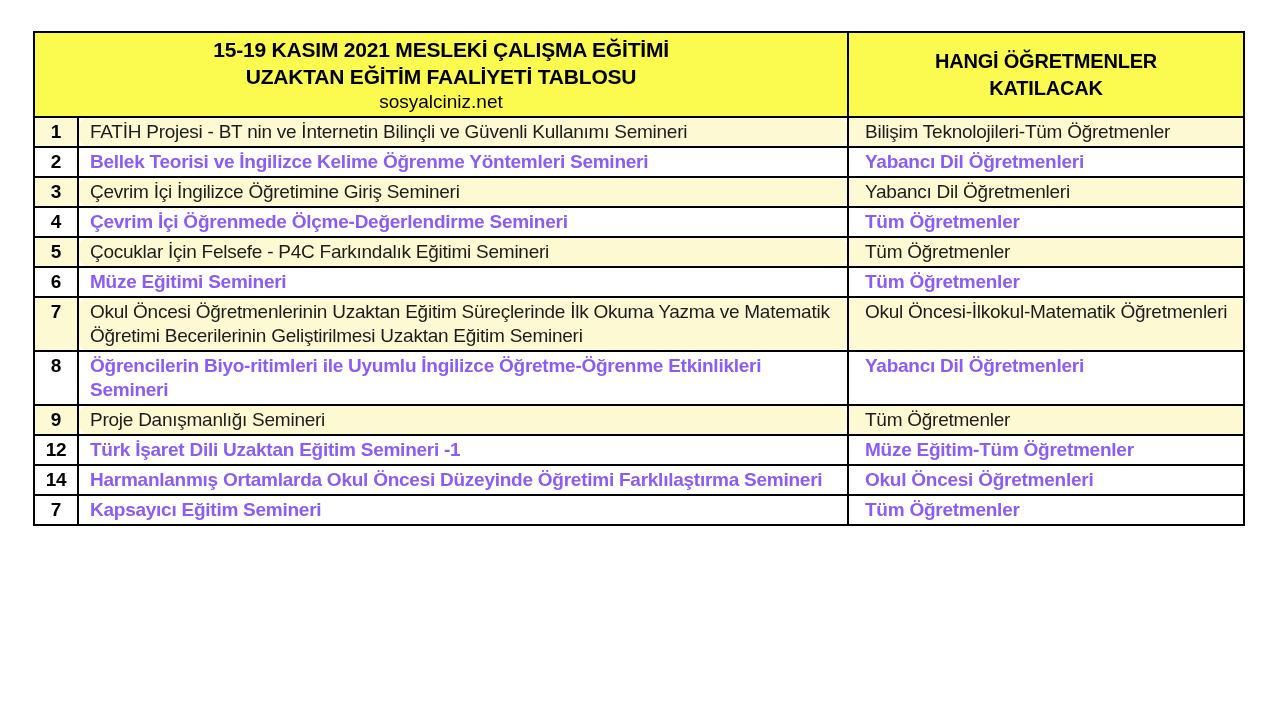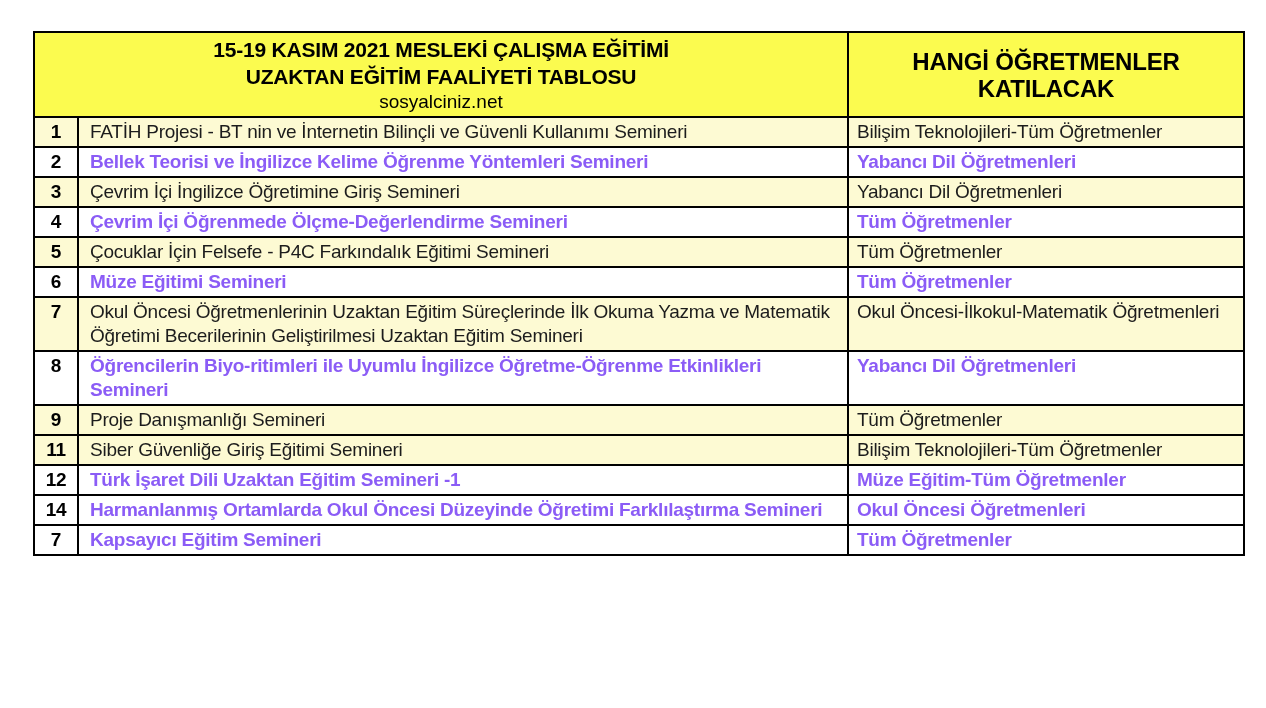--- a/index.html
+++ b/index.html
@@ -43,39 +43,39 @@
     line-height:27px;
     letter-spacing:-0.2px;
   }
   .source-line{
     font-weight:normal;
     font-size:19px;
     line-height:24px;
   }
   .teachers-head div{
     font-weight:bold;
-    font-size:24px;
+    font-size:20px;
     line-height:27px;
     letter-spacing:-0.2px;
   }
   tbody td{
     vertical-align:top;
     font-size:19px;
     line-height:24px;
     padding:2px 8px 2px 8px;
     letter-spacing:-0.25px;
   }
   tbody td.num{
     text-align:center;
     font-weight:bold;
     padding-left:2px;
     padding-right:2px;
   }
-  tbody td.seminar{padding-left:11px;}
-  tbody td.teachers{padding-left:8px;}
+  tbody td.seminar{padding-left:11px;border-radius:12px;}
+  tbody td.teachers{padding-left:16px;}
   tr.row-pale{
     background:var(--alt-row-bg);
   }
   tr.row-pale td.seminar,
   tr.row-pale td.teachers{
     font-weight:normal;
     color:#1c1c1c;
   }
   tr.row-bold{
     background:#ffffff;
@@ -148,25 +148,20 @@
         <tr class="row-bold">
     <td class="num">8</td>
     <td class="seminar">Öğrencilerin Biyo-ritimleri ile Uyumlu İngilizce Öğretme-Öğrenme Etkinlikleri Semineri</td>
     <td class="teachers">Yabancı Dil Öğretmenleri</td>
   </tr>
         <tr class="row-pale">
     <td class="num">9</td>
     <td class="seminar">Proje Danışmanlığı Semineri</td>
     <td class="teachers">Tüm Öğretmenler</td>
   </tr>
-        <tr class="row-pale">
-    <td class="num">11</td>
-    <td class="seminar">Siber Güvenliğe Giriş Eğitimi Semineri</td>
-    <td class="teachers">Bilişim Teknolojileri-Tüm Öğretmenler</td>
-  </tr>
         <tr class="row-bold">
     <td class="num">12</td>
     <td class="seminar">Türk İşaret Dili Uzaktan Eğitim Semineri -1</td>
     <td class="teachers">Müze Eğitim-Tüm Öğretmenler</td>
   </tr>
         <tr class="row-bold">
     <td class="num">14</td>
     <td class="seminar">Harmanlanmış Ortamlarda Okul Öncesi Düzeyinde Öğretimi Farklılaştırma Semineri</td>
     <td class="teachers">Okul Öncesi Öğretmenleri</td>
   </tr>

